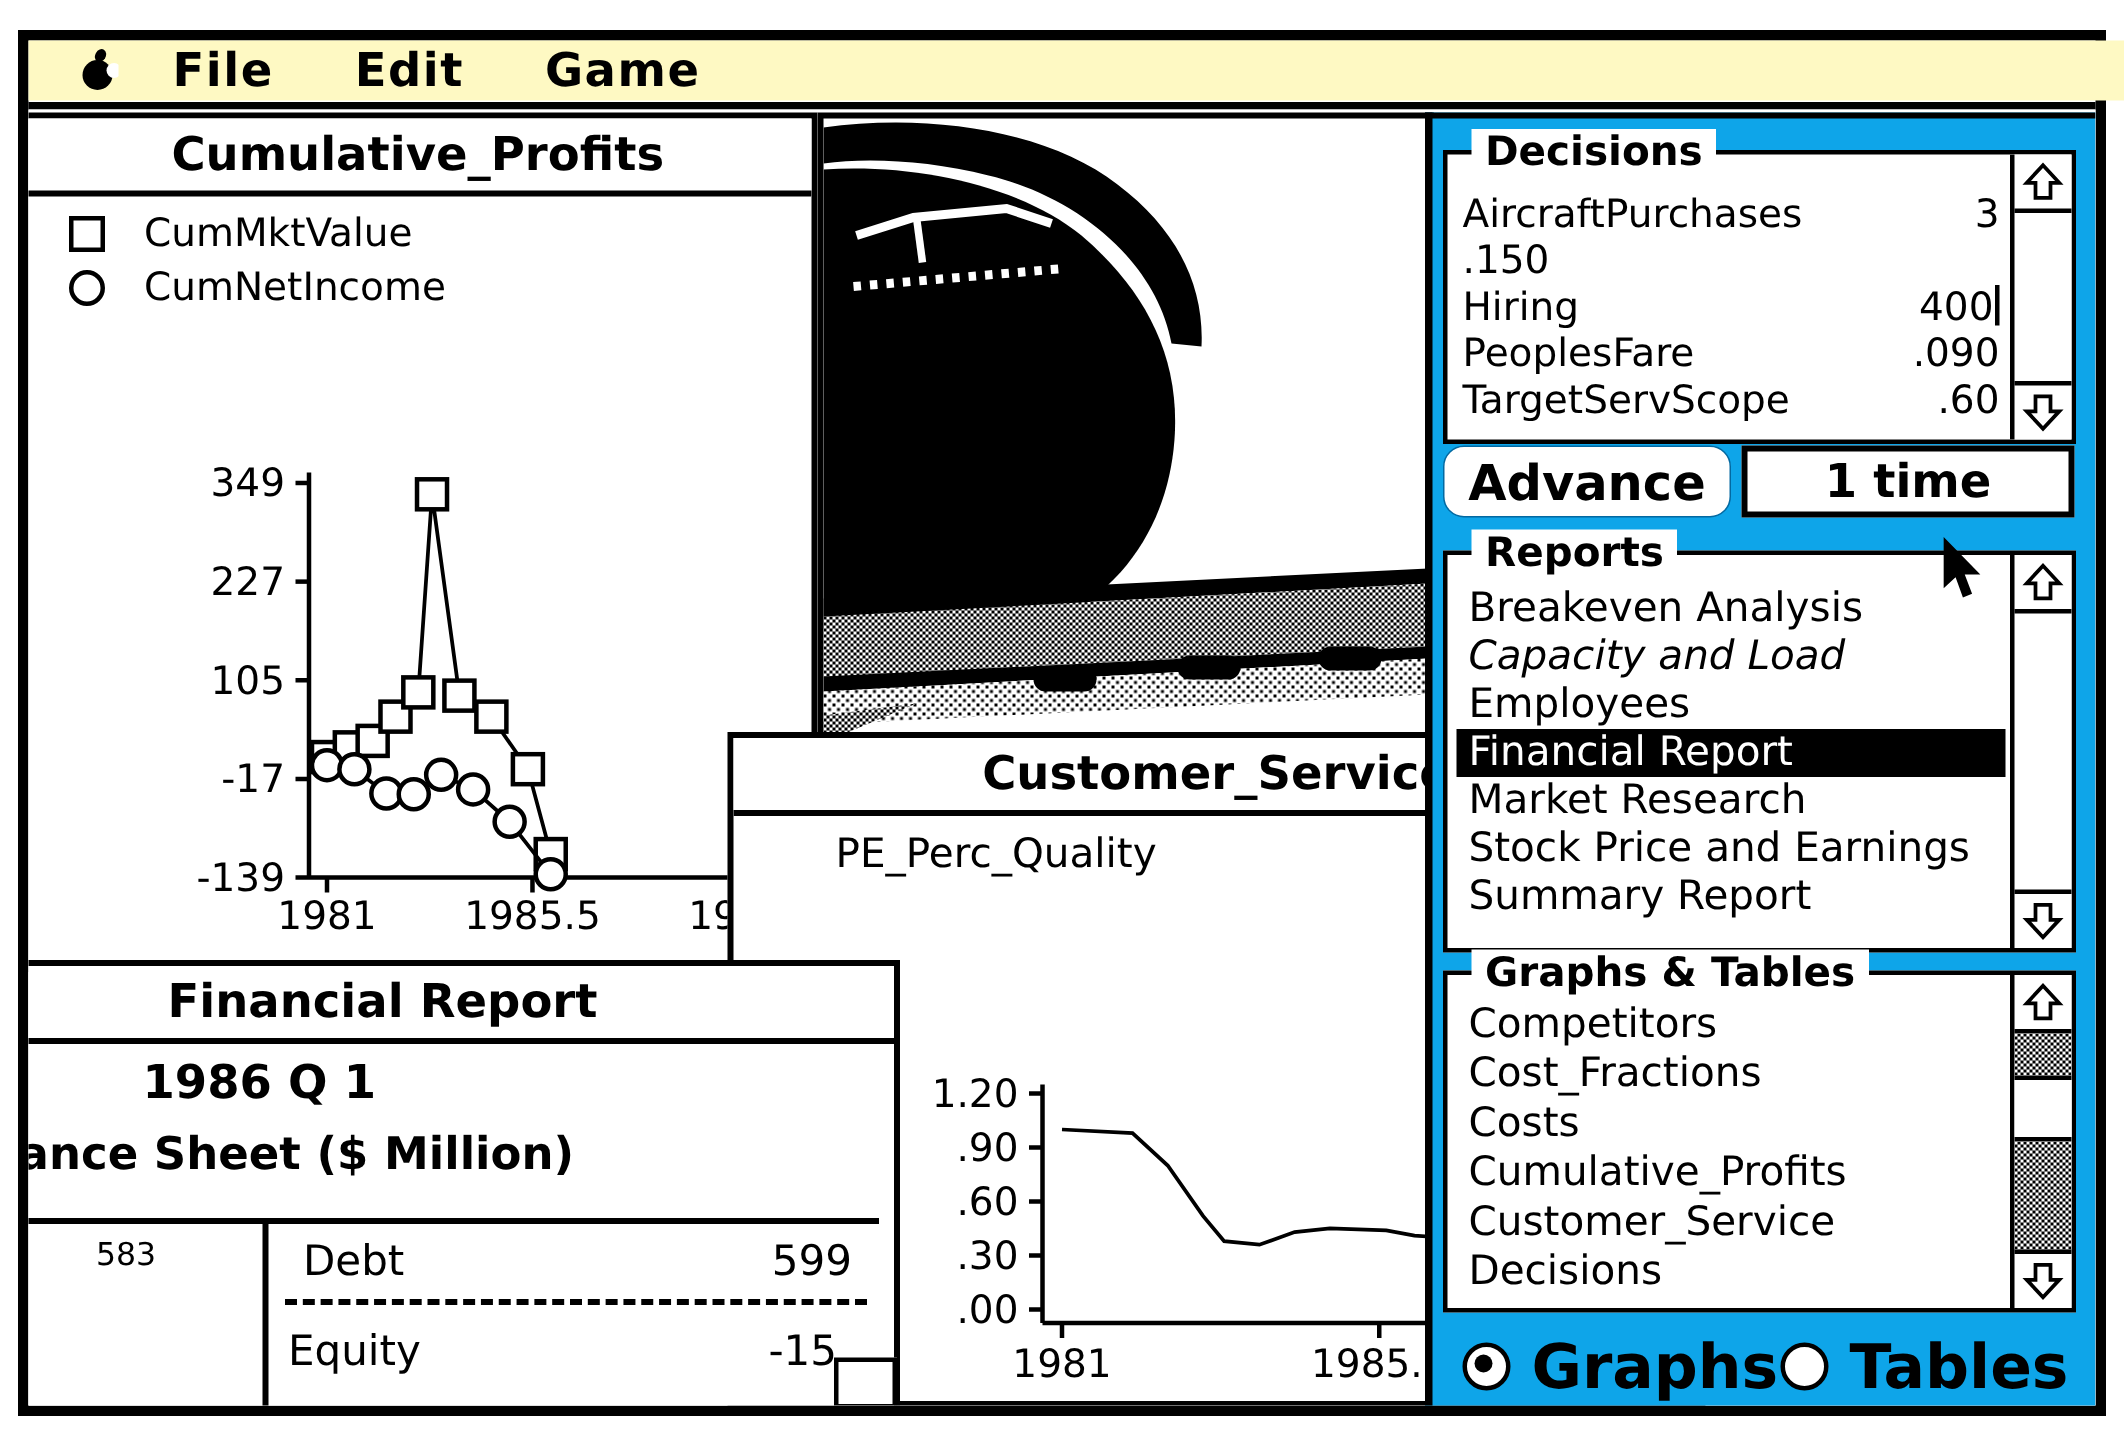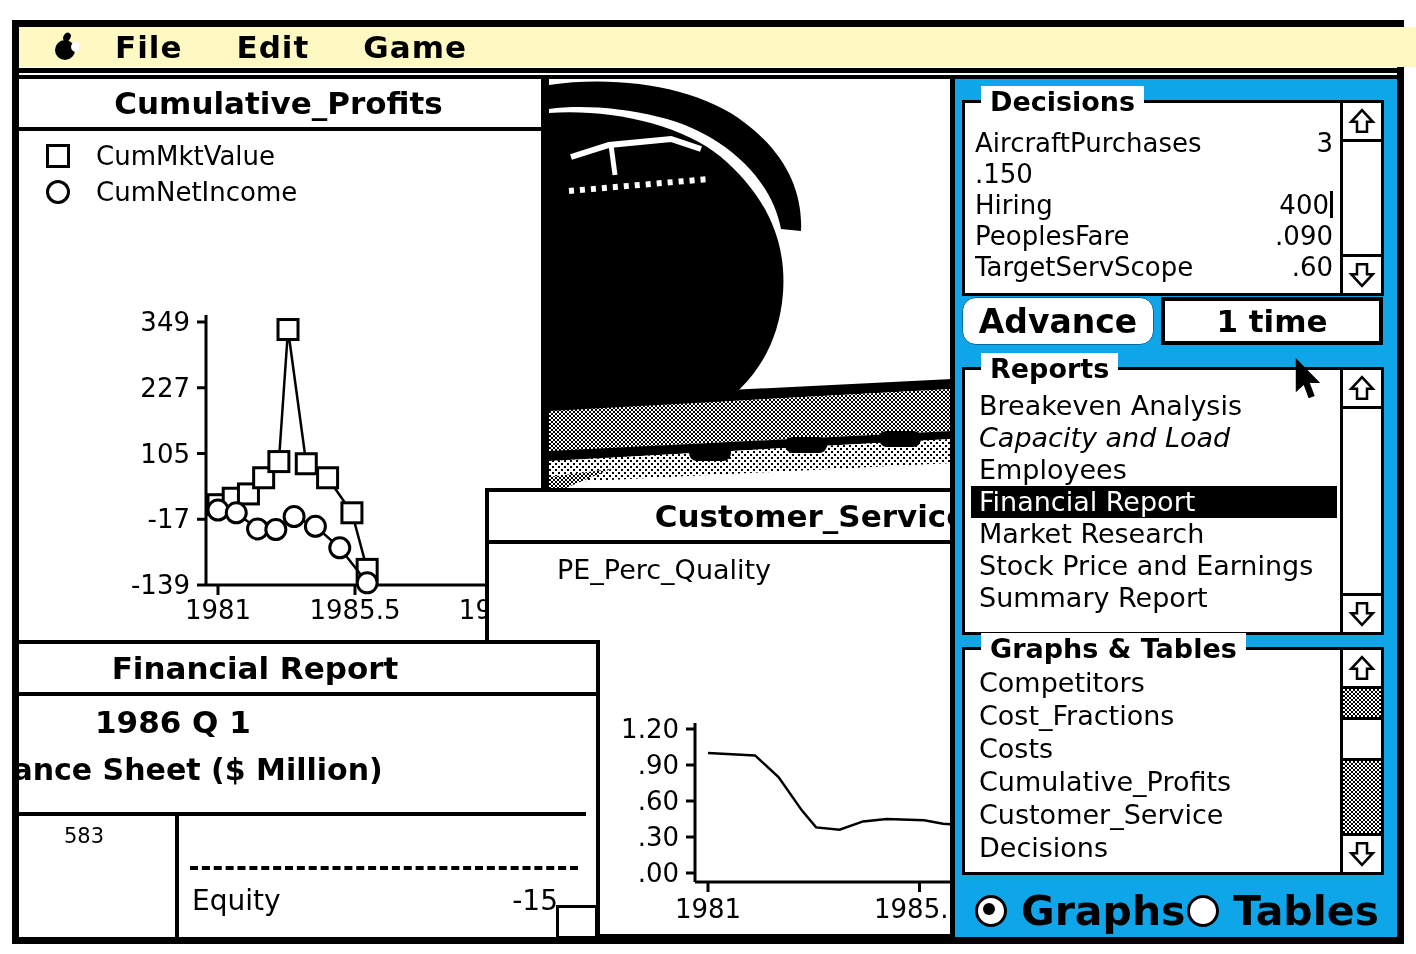--- a/index.html
+++ b/index.html
@@ -167,20 +167,24 @@
       </svg>
   </div>
 
   <div class="win" style="left:-79px;top:567px;width:660px;height:303px;z-index:4;">
     <div class="titlebar" style="padding-right:30px;">Financial Report</div>
     <div style="position:absolute;left:151px;top:60px;font-weight:bold;font-size:31px;">1986   Q 1</div>
     <div style="position:absolute;left:15px;top:108px;font-weight:bold;font-size:30px;white-space:nowrap;">Balance Sheet ($ Million)</div>
     <div style="position:absolute;left:0;top:168px;width:642px;height:4px;background:#000;"></div>
     <div style="position:absolute;left:231px;top:168px;width:4px;height:127px;background:#000;"></div>
     <div style="position:absolute;left:80px;top:180px;width:120px;text-align:center;font-size:21px;">583</div>
+    <div class="fr-row" style="left:258px;top:180px;width:366px;">
+      <span>Debt</span>
+      <span>599</span>
+    </div>
     <div style="position:absolute;left:246px;top:222px;width:388px;border-top:4px dashed #000;"></div>
     <div class="fr-row" style="left:248px;top:240px;width:366px;">
       <span>Equity</span>
       <span>-15</span>
     </div>
     <div style="position:absolute;left:612px;top:261px;width:42px;height:34px;border:3px solid #000;background:#fff;box-sizing:border-box;"></div>
   </div>
 
   <div class="panel" style="z-index:5;">
 

